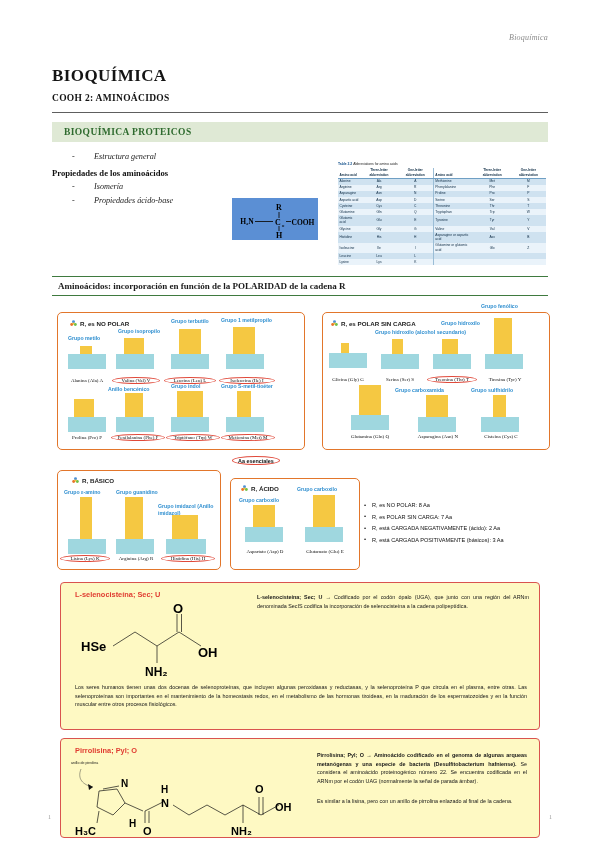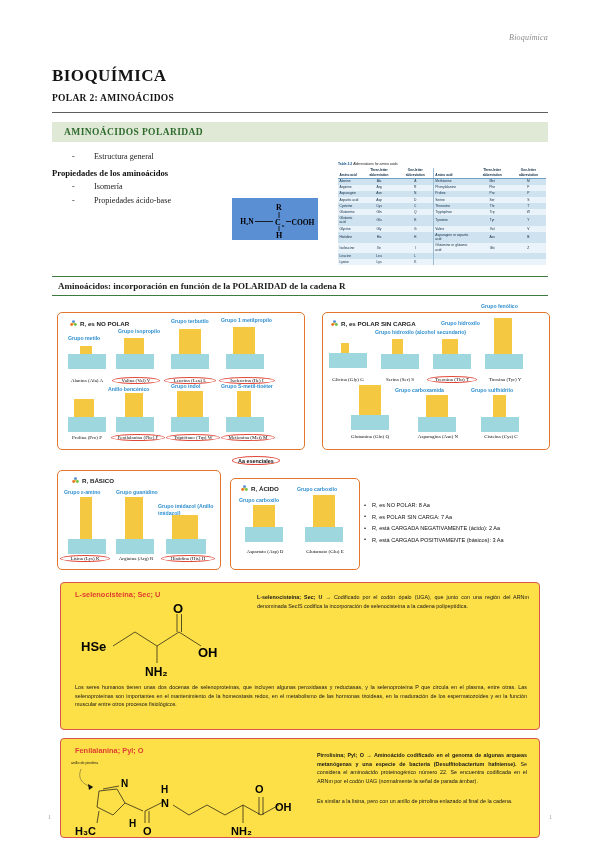--- a/index.html
+++ b/index.html
@@ -38,21 +38,21 @@
     margin-top: 9px; background: #dfe9d5; height: 20px;
     display: flex; align-items: center; padding-left: 12px;
   }
   .banner-green span {
     font-size: 9.5px; font-weight: bold; color: #2f6b2f; letter-spacing: .4px;
   }
 
   
   .outline { margin-top: 8px; position: relative; }
   .outline h4 { margin: 0 0 2px 0; font-size: 8.6px; font-weight: bold; color: #111; }
-  .outline ul { list-style: none; margin: 0 0 4px 0; padding: 0 0 0 18px; }
+  .outline ul { list-style: none; margin: 0 0 4px 0; padding: 0 0 0 18px; font-style: italic; }
   .outline li {
     font-size: 8.2px; color: #1b1b1b; line-height: 14px;
     position: relative; padding-left: 24px;
   }
   .outline li:before {
     content: "-"; position: absolute; left: 2px; top: 0; color: #1b1b1b;
   }
 
   
   .rgroup-box {
@@ -145,21 +145,21 @@
   .esenciales {
     position: absolute; left: 232px; top: 456px;
     font-family: "Liberation Sans", sans-serif; font-size: 5.4px;
     font-weight: bold; color: #111;
     border: .8px solid #e0493a; border-radius: 50%; padding: 0.5px 5px;
   }
 
   
   .redbox {
     position: absolute; border: 1.1px solid #d9534f; border-radius: 4px;
-    background: #fde047;
+    background: #fef9c3;
   }
   .redbox-title {
     font-family: "Liberation Sans", sans-serif; font-size: 7.4px;
     font-weight: bold; color: #e03c31;
   }
   .body-text {
     font-family: "Liberation Sans", sans-serif; font-size: 5.4px;
     color: #161616; line-height: 8.6px; text-align: justify;
   }
   .body-text b { font-weight: bold; }
@@ -181,25 +181,25 @@
   .bond-thin { stroke: #333; stroke-width: .45; fill: none; }
 </style>
 </head>
 <body>
 
 <div class="page">
 
   <div class="running-head">Bioquímica</div>
 
   <h1 class="doc-title">BIOQUÍMICA</h1>
-  <div class="doc-subtitle">POLAR 2: AMINOÁCIDOS</div>
+  <div class="doc-subtitle">COOH 2: AMINOÁCIDOS</div>
   <div class="rule-dark"></div>
 
   <div class="banner-green">
-    <span>AMINOÁCIDOS POLARIDAD</span>
+    <span>BIOQUÍMICA PROTEICOS</span>
   </div>
 
   <div class="outline">
     <ul>
       <li>Estructura general</li>
     </ul>
     <h4>Propiedades de los aminoácidos</h4>
     <ul>
       <li>Isomería</li>
       <li>Propiedades ácido-base</li>
@@ -550,21 +550,21 @@
     </svg>
 
     <div class="body-text" style="position:absolute; left:196px; top:10px; width:272px;">
       <b>L-selenocisteína; Sec; U →</b><span> Codificado por el codón ópalo (UGA), que junto con una región del ARNm denominada SecIS codifica la incorporación de selenocisteína a la cadena polipeptídica.</span>
     </div>
 
     <div class="body-text" style="position:absolute; left:14px; top:100px; width:452px;">Los seres humanos tienen unas dos docenas de selenoproteínas, que incluyen algunas peroxidasas y reductasas, y la selenoproteína P que circula en el plasma, entre otras. Las selenoproteínas son importantes en el mantenimiento de la homeostasis redox, en el metabolismo de las hormonas tiroideas, en la maduración de los espermatozoides y en la función muscular entre otros procesos fisiológicos.</div>
   </div>
 
   <div class="redbox" style="left:60px; top:738px; width:480px; height:100px;">
-    <div class="redbox-title" style="position:absolute; left:14px; top:7px;">Fenilalanina; Pyl; O</div>
+    <div class="redbox-title" style="position:absolute; left:14px; top:7px;">Pirrolisina; Pyl; O</div>
 
     <div class="struct-note" style="left:10px; top:22px;">anillo de pirrolina</div>
 
     <svg style="position:absolute; left:8px; top:26px;" width="240" height="72" viewBox="0 0 240 72">
 
       <path class="bond-thin" d="M12 4 C 8 14, 14 20, 24 22" stroke-width="0.9"></path>
       <path d="M24 22 L19 19 L20 25 Z" fill="#111"></path>
 
       <path class="bond" d="M30 26 L28 42 L44 50 L56 38 L48 24 Z" stroke-width="1.1"></path>
       <path class="bond" d="M34 24 L50 21" stroke-width="1"></path>

